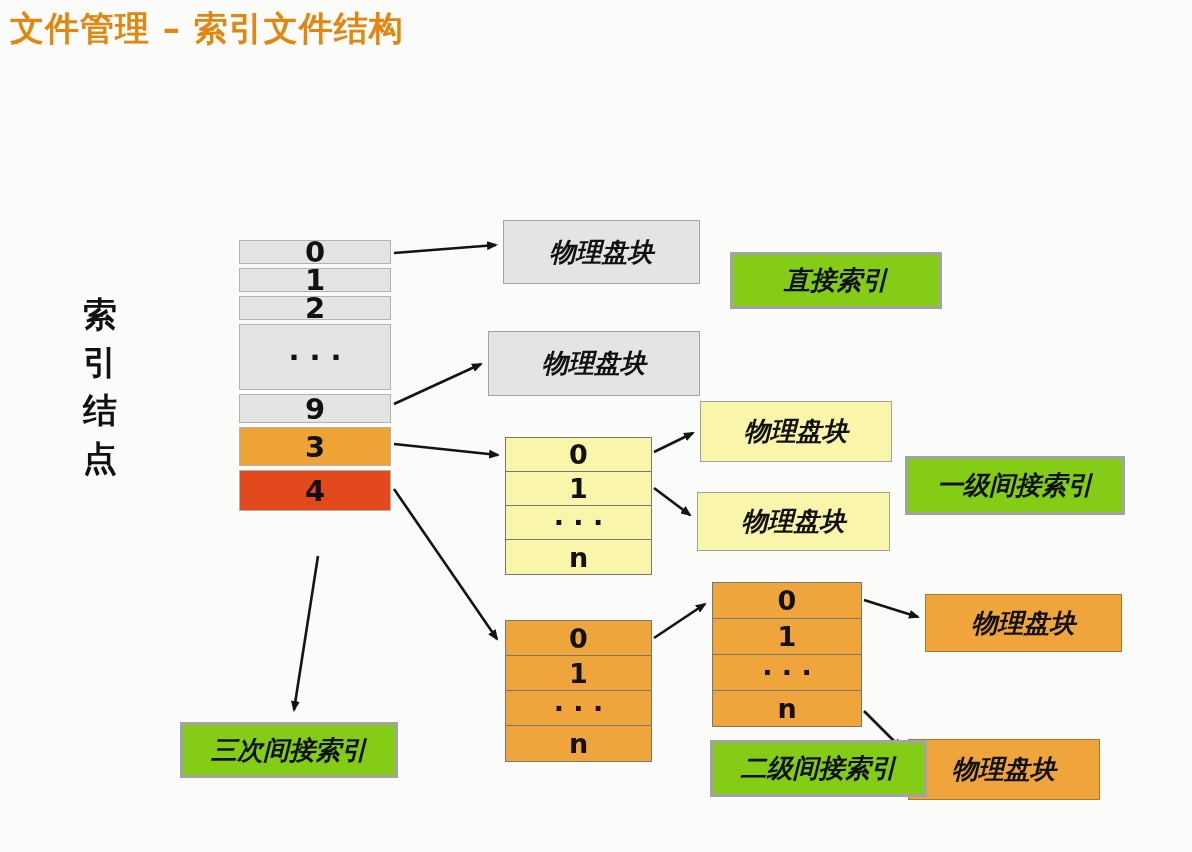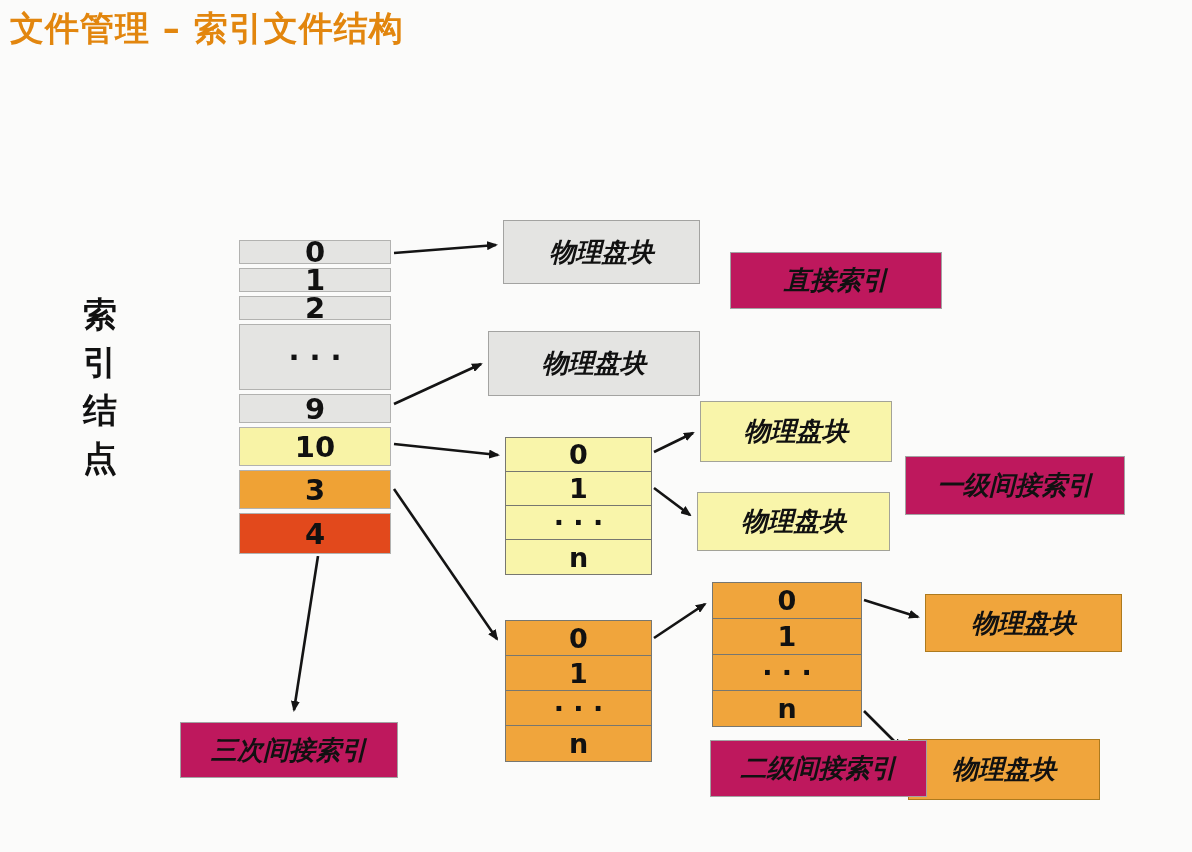--- a/index.html
+++ b/index.html
@@ -77,21 +77,21 @@
     display: flex;
     align-items: center;
     justify-content: center;
     font-weight: bold;
     font-size: 26px;
     color: #111;
     white-space: nowrap;
     font-style: italic;
   }
   .gray-box   { background: #e4e4e2; border: 1px solid #a3a3a1; }
-  .white-box  { background: #be185d; border: 1px solid #a3a3a3; }
+  .white-box  { background: #84cc16; border: 3px solid #a3a3a3; }
   .yellow-box { background: #f9f5aa; border: 1px solid #a3a398; }
   .orange-box { background: #f0a53c; border: 1px solid #ad7a1e; }
 
   .arrows {
     position: absolute;
     left: 0;
     top: 0;
     pointer-events: none;
   }
 </style>
@@ -123,21 +123,20 @@
       <line x1="864" y1="711" x2="901" y2="748" marker-end="url(#ah)"></line>
     </g>
   </svg>
 
   <div class="mtable">
     <div class="mrow cell gray" style="height:28px">0</div>
     <div class="mrow cell gray" style="height:28px">1</div>
     <div class="mrow cell gray" style="height:28px">2</div>
     <div class="mrow cell gray" style="height:70px">· · ·</div>
     <div class="mrow cell gray" style="height:33px">9</div>
-    <div class="mrow cell yellow" style="height:43px">10</div>
     <div class="mrow cell orange" style="height:43px">3</div>
     <div class="mrow cell red" style="height:45px">4</div>
   </div>
 
   <div class="itable" style="left:505px; top:437px; width:147px;">
     <div class="irow cell yellow" style="height:35px">0</div>
     <div class="irow cell yellow" style="height:35px">1</div>
     <div class="irow cell yellow" style="height:35px">· · ·</div>
     <div class="irow cell yellow" style="height:36px">n</div>
   </div>

